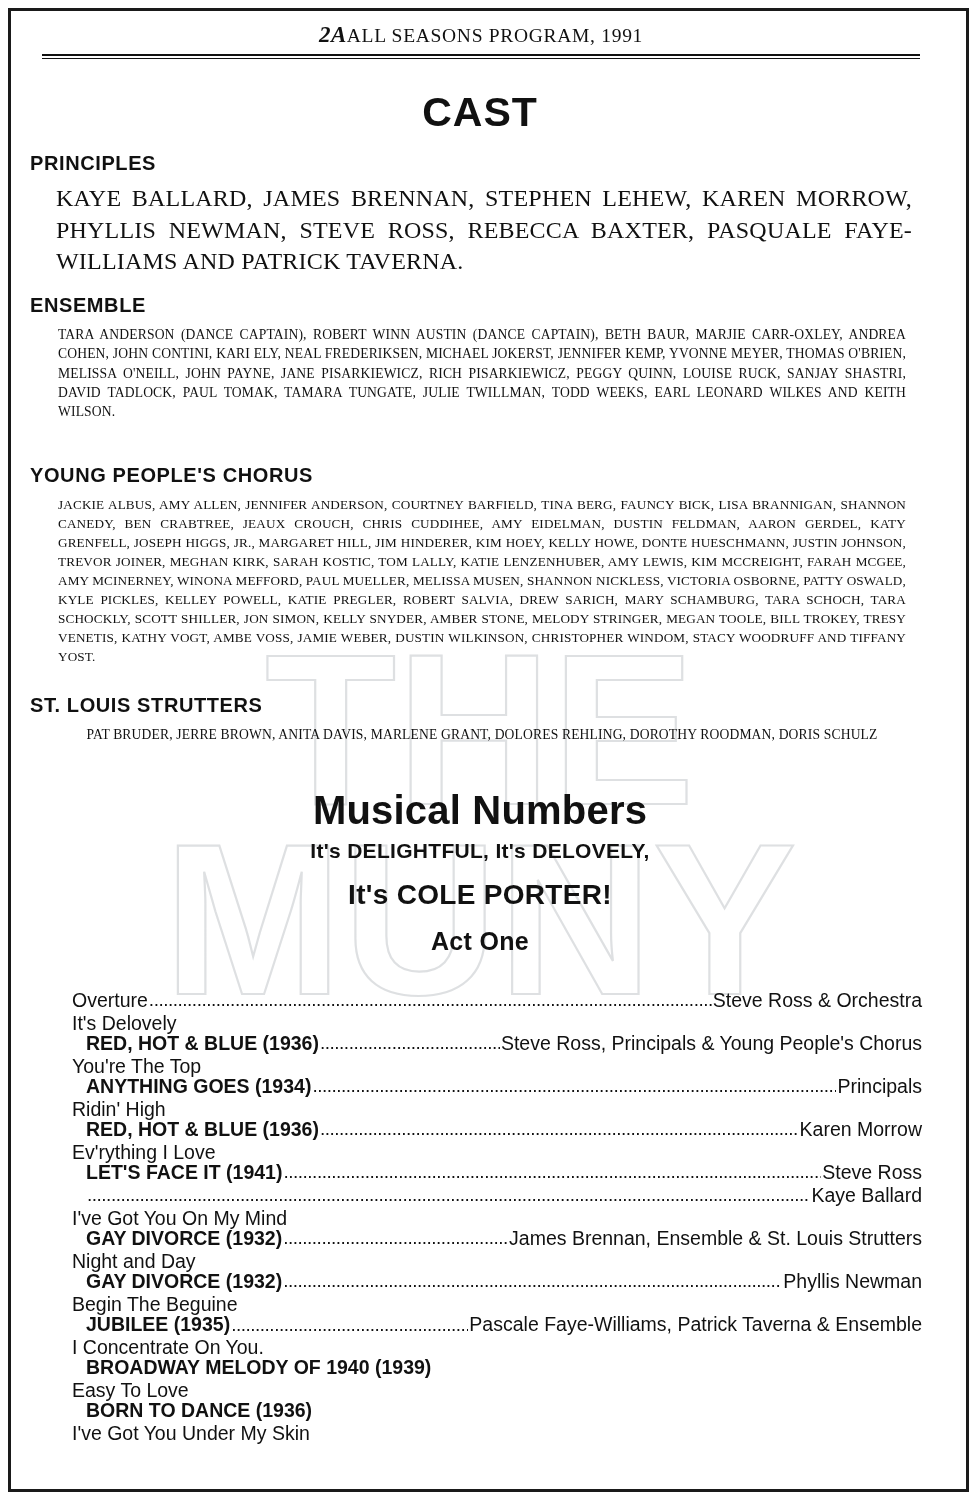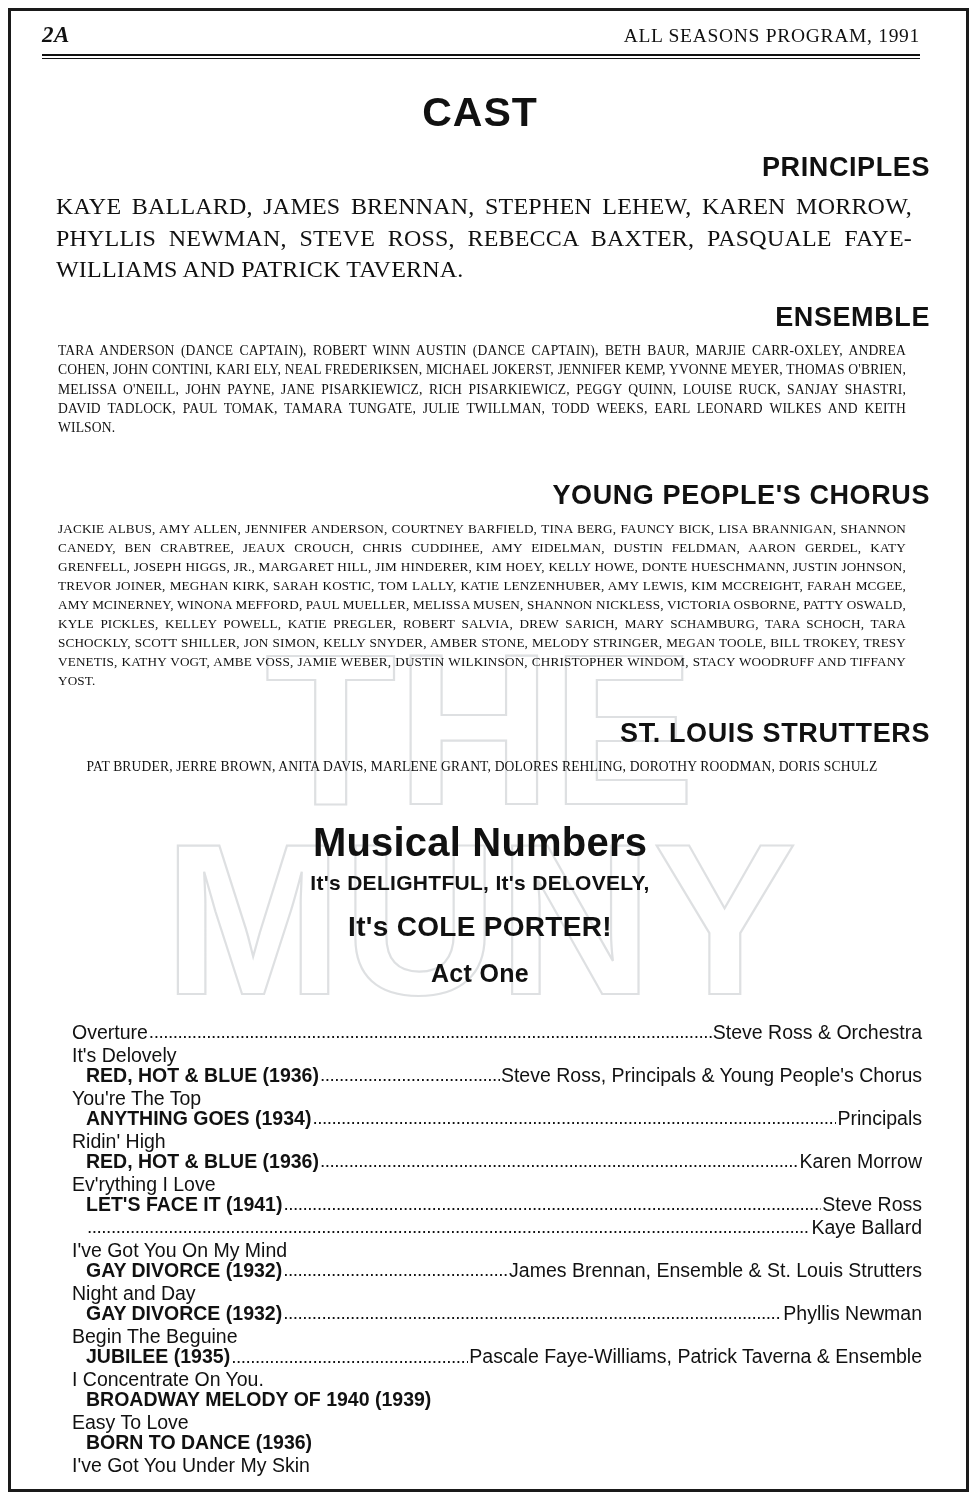--- a/index.html
+++ b/index.html
@@ -32,21 +32,21 @@
     top: 14px;
     width: 900px;
     height: 1460px;
     box-sizing: border-box;
   }
 
   
   .runhead {
     display: flex;
     align-items: baseline;
-    justify-content: space-between;
+    justify-content: center;
     padding: 8px 10px 4px 12px;
   }
   .folio {
     font-family: "Liberation Serif", serif;
     font-style: italic;
     font-weight: bold;
     font-size: 23px;
     letter-spacing: 0.5px;
   }
   .runhead-title {
@@ -70,24 +70,24 @@
   .h-cast {
     text-align: center;
     font-family: "Liberation Sans", sans-serif;
     font-weight: bold;
     font-size: 41px;
     letter-spacing: 1px;
     margin: 30px 0 7px 0;
   }
 
   .h-sect {
-    text-align: right;
-    font-family: "Liberation Sans", sans-serif;
-    font-weight: bold;
-    font-size: 27px;
+    text-align: left;
+    font-family: "Liberation Sans", sans-serif;
+    font-weight: bold;
+    font-size: 20px;
     letter-spacing: 0.6px;
     margin: 16px 0 8px 0;
   }
 
   
   .principals {
     font-family: "Liberation Serif", serif;
     font-size: 24px;
     line-height: 1.32;
     text-align: justify;

